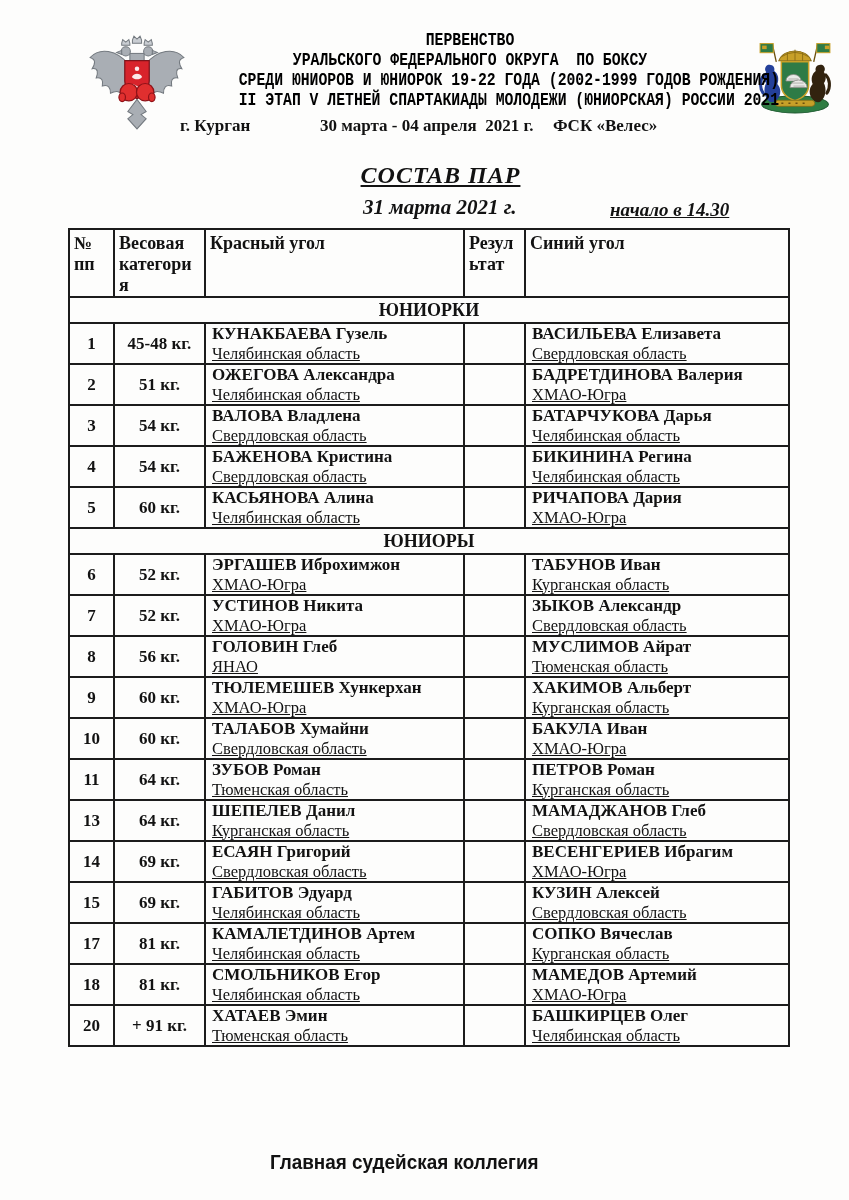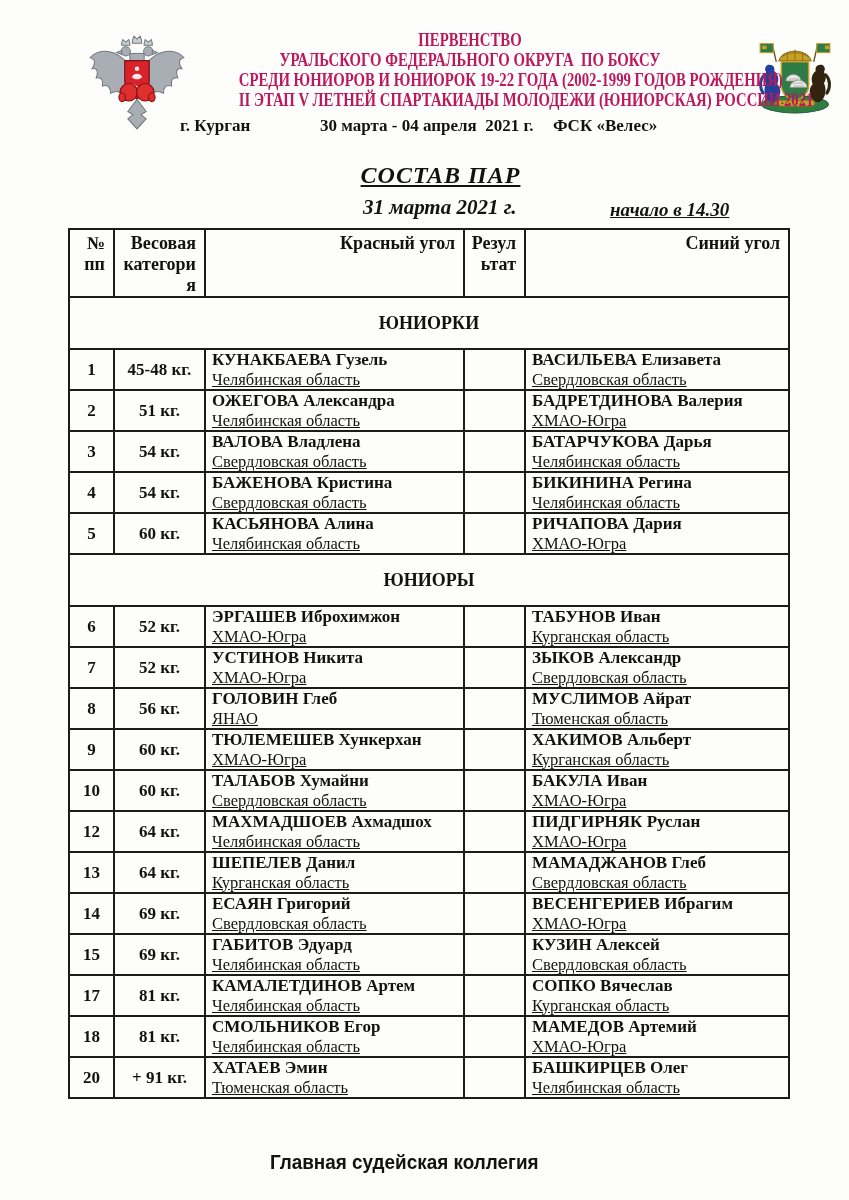--- a/index.html
+++ b/index.html
@@ -8,22 +8,22 @@
     background:#fdfdfc;color:#121212;
     font-family:"Liberation Serif", serif;
   }
   .abs{position:absolute;}
 
   
   .emblem-left{left:86px;top:34px;width:102px;height:98px;}
   .emblem-right{left:753px;top:40px;width:84px;height:78px;}
   .title-block{
     left:188px;top:30px;width:564px;text-align:center;
-    font-family:Liberation Serif, serif;font-weight:bold;
-    font-size:18px;line-height:20px;color:#be185d;
+    font-family:Liberation Mono, monospace;font-weight:bold;
+    font-size:18px;line-height:20px;color:#000000;
   }
   .title-line{display:block;transform:scaleX(0.82);transform-origin:50% 50%;white-space:pre;}
   .venue-line{top:116px;left:0;width:733px;height:24px;font-weight:bold;font-size:17px;}
   .venue-city{position:absolute;left:180px;top:0;}
   .venue-dates{position:absolute;left:320px;top:0;white-space:pre;}
   .venue-name{position:absolute;left:553px;top:0;}
 
   
   .doc-title{
     top:162px;left:16px;width:849px;text-align:center;
@@ -34,26 +34,26 @@
   .start-time{top:199px;left:610px;font-size:19px;font-weight:bold;font-style:italic;text-decoration:underline;}
 
   
   table.pairs{
     position:absolute;left:68px;top:228px;width:720px;
     border-collapse:collapse;table-layout:fixed;
   }
   table.pairs th, table.pairs td{border:2px solid #1c1c1c;box-sizing:border-box;}
   thead th{
     font-size:18px;font-weight:bold;vertical-align:top;
-    padding:3px 8px 0 4px;line-height:21px;height:51px;text-align:right;
+    padding:3px 8px 0 4px;line-height:21px;height:51px;text-align:left;
   }
   th.h-weight, th.h-result{word-break:break-all;}
   tr.section-row td{
     height:25px;text-align:center;font-weight:bold;font-size:18px;
-    padding:13px;line-height:24px;
+    padding:0;line-height:24px;
   }
   tr.data-row td{height:40px;}
   td.c-num, td.c-weight{
     text-align:center;font-weight:bold;font-size:17px;vertical-align:middle;white-space:pre;
   }
   td.c-corner{padding:0 6px;vertical-align:middle;}
   td.c-result{padding:0;}
   .boxer-name{font-weight:bold;font-size:17px;line-height:19.5px;white-space:nowrap;overflow:hidden;}
   .boxer-region{font-size:16.5px;line-height:19.5px;white-space:nowrap;overflow:hidden;text-decoration:underline;}
 
@@ -284,30 +284,30 @@
           <div class="boxer-name">ТАЛАБОВ Хумайни</div>
           <div class="boxer-region">Свердловская область</div>
         </td>
         <td class="c-result"></td>
         <td class="c-corner">
           <div class="boxer-name">БАКУЛА Иван</div>
           <div class="boxer-region">ХМАО-Югра</div>
         </td>
       </tr>
       <tr class="data-row">
-        <td class="c-num">12</td>
+        <td class="c-num">11</td>
         <td class="c-weight">64 кг.</td>
         <td class="c-corner">
-          <div class="boxer-name">МАХМАДШОЕВ Ахмадшох</div>
-          <div class="boxer-region">Челябинская область</div>
-        </td>
-        <td class="c-result"></td>
-        <td class="c-corner">
-          <div class="boxer-name">ПИДГИРНЯК Руслан</div>
-          <div class="boxer-region">ХМАО-Югра</div>
+          <div class="boxer-name">ЗУБОВ Роман</div>
+          <div class="boxer-region">Тюменская область</div>
+        </td>
+        <td class="c-result"></td>
+        <td class="c-corner">
+          <div class="boxer-name">ПЕТРОВ Роман</div>
+          <div class="boxer-region">Курганская область</div>
         </td>
       </tr>
       <tr class="data-row">
         <td class="c-num">13</td>
         <td class="c-weight">64 кг.</td>
         <td class="c-corner">
           <div class="boxer-name">ШЕПЕЛЕВ Данил</div>
           <div class="boxer-region">Курганская область</div>
         </td>
         <td class="c-result"></td>

